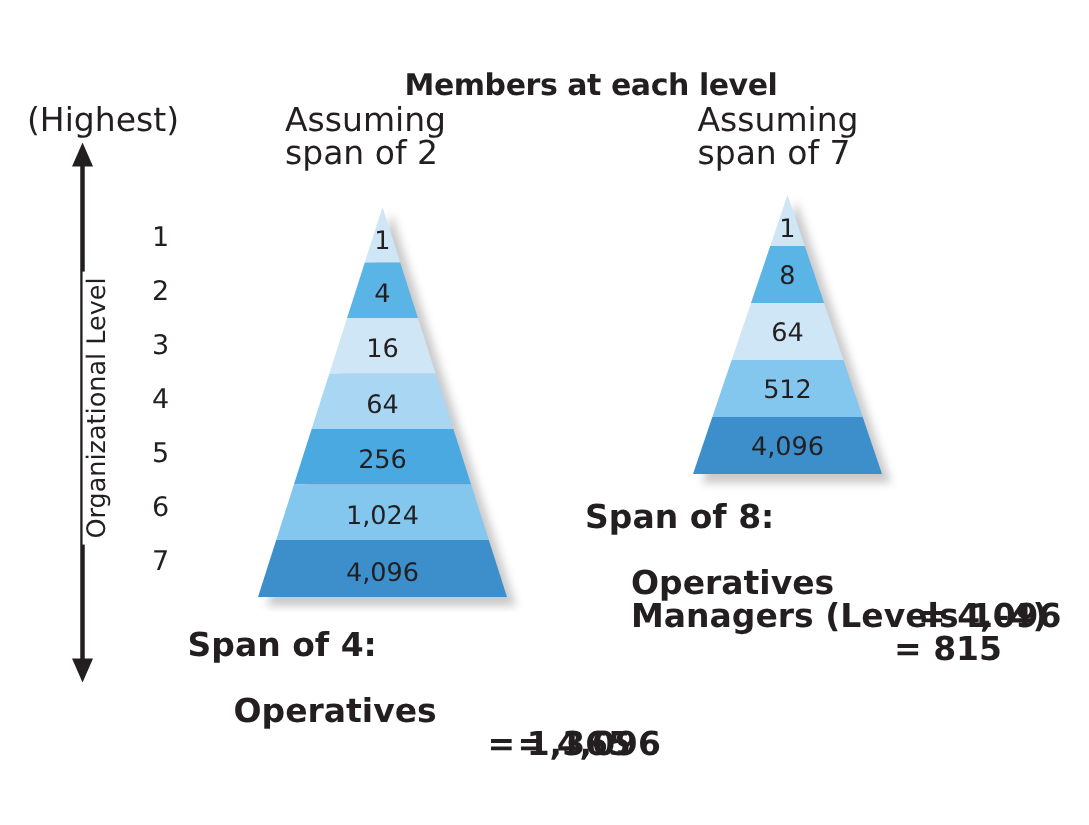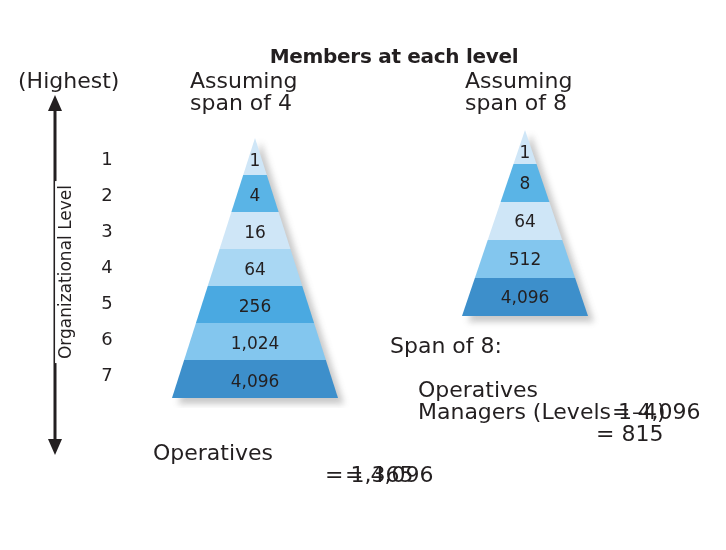--- a/index.html
+++ b/index.html
@@ -6,21 +6,21 @@
   body { width:726px; height:550px; position:relative; overflow:hidden;
          font-family:"DejaVu Sans", "Liberation Sans", sans-serif; color:#231f20; }
   .abs { position:absolute; }
   .title { left:0; width:684px; top:44px; text-align:center; font-weight:bold; font-size:20px; letter-spacing:-0.3px; }
   .title span { position:relative; left:52px; }
   .lbl { font-size:22px; line-height:22px; color:#231f20; }
   .hdr { text-align:left; }
   .lvl { font-size:18px; width:20px; text-align:center; }
   .vlabel { transform:rotate(-90deg); transform-origin:center center; white-space:nowrap; font-size:17px; background:#fff; padding:0 4px; }
   .band-text { font-size:17px; fill:#231f20; font-family:"DejaVu Sans","Liberation Sans",sans-serif; }
-  .summary div { white-space:pre; }
+  .summary div { white-space:pre;font-weight:bold; }
 </style>
 </head>
 <body>
 
 <div class="abs title"><span>Members at each level</span></div>
 
 <div class="abs lbl" style="left:18px;top:70px;">(Highest)</div>
 <svg class="abs" style="left:40px;top:95px;" width="30" height="360">
   <line x1="15" y1="12" x2="15" y2="348" stroke="#231f20" stroke-width="3"></line>
   <polygon points="15,0 8,16 22,16" fill="#231f20"></polygon>
@@ -33,21 +33,21 @@
 <div class="abs lvl" style="left:97px;top:148px;">1</div>
 <div class="abs lvl" style="left:97px;top:184px;">2</div>
 <div class="abs lvl" style="left:97px;top:220px;">3</div>
 <div class="abs lvl" style="left:97px;top:256px;">4</div>
 <div class="abs lvl" style="left:97px;top:292px;">5</div>
 <div class="abs lvl" style="left:97px;top:328px;">6</div>
 <div class="abs lvl" style="left:97px;top:364px;">7</div>
 
 <div class="abs lbl hdr" style="left:190px;top:70px;width:120px;">
   <div>Assuming</div>
-  <div>span of 4</div>
+  <div>span of 2</div>
 </div>
 
 <svg class="abs" style="left:160px;top:138px;" width="220" height="270">
   <defs>
     <clipPath id="tri1">
         <polygon points="95,0 12,260 178,260"></polygon>
       </clipPath>
     <filter id="sh1" x="-20%" y="-20%" width="140%" height="140%">
         <feGaussianBlur stdDeviation="3"></feGaussianBlur>
       </filter>
@@ -66,21 +66,21 @@
   <text class="band-text" x="95" y="63" text-anchor="middle">4</text>
   <text class="band-text" x="95" y="100" text-anchor="middle">16</text>
   <text class="band-text" x="95" y="137" text-anchor="middle">64</text>
   <text class="band-text" x="95" y="174" text-anchor="middle">256</text>
   <text class="band-text" x="95" y="211" text-anchor="middle">1,024</text>
   <text class="band-text" x="95" y="249" text-anchor="middle">4,096</text>
 </svg>
 
 <div class="abs lbl hdr" style="left:465px;top:70px;width:120px;">
   <div>Assuming</div>
-  <div>span of 8</div>
+  <div>span of 7</div>
 </div>
 
 <svg class="abs" style="left:450px;top:130px;" width="170" height="200">
   <defs>
     <clipPath id="tri2">
         <polygon points="75,0 12,186 138,186"></polygon>
       </clipPath>
     <filter id="sh2" x="-20%" y="-20%" width="140%" height="140%">
         <feGaussianBlur stdDeviation="3"></feGaussianBlur>
       </filter>
@@ -106,20 +106,21 @@
     <span>Operatives</span>
     <span style="position:absolute;left:222px;">= 4,096</span>
   </div>
   <div style="position:relative;height:22px;">
     <span>Managers (Levels 1–4)</span>
     <span style="position:absolute;left:206px;">= 815</span>
   </div>
 </div>
 
 <div class="abs lbl summary" style="left:125px;top:420px;width:320px;">
+  <div>Span of 4:</div>
   <div style="position:relative;height:22px;">
     <span>Operatives</span>
     <span style="position:absolute;left:220px;">= 4,096</span>
   </div>
   <div style="position:relative;height:22px;">
     <span style="position:absolute;left:200px;">= 1,365</span>
   </div>
 </div>
 
 </body></html>

